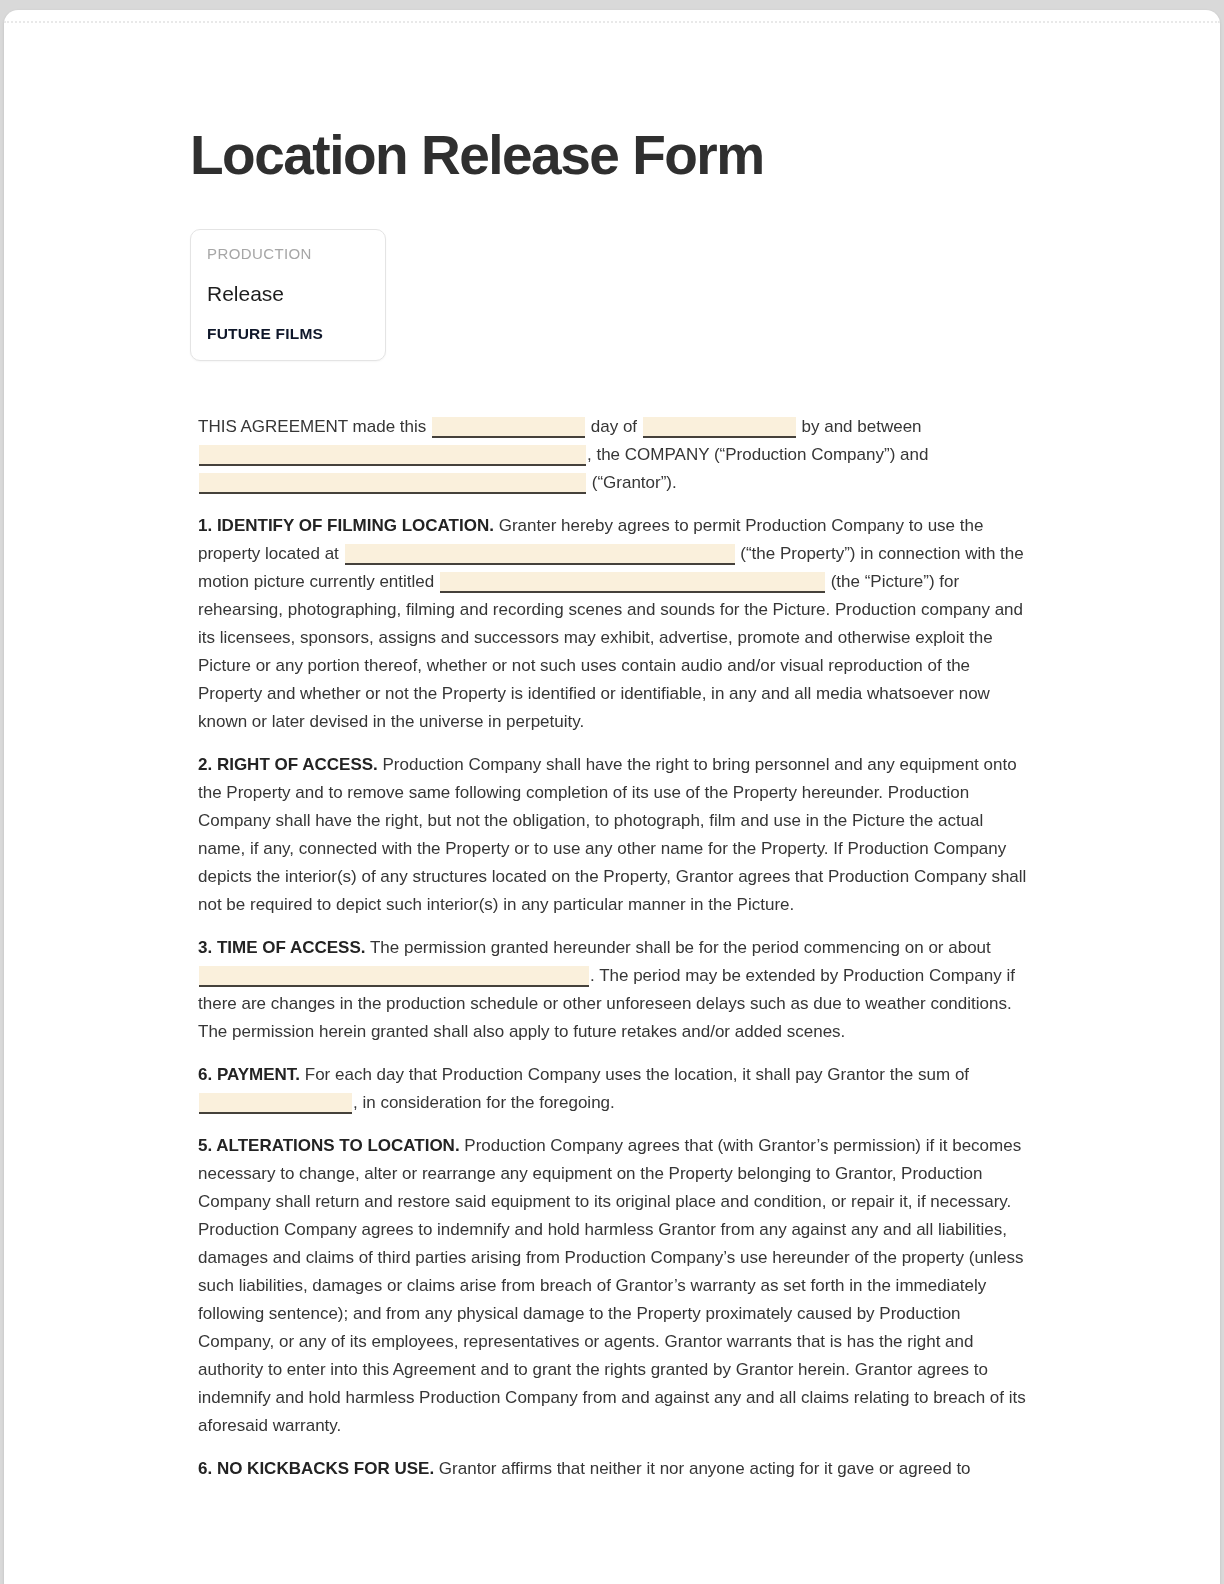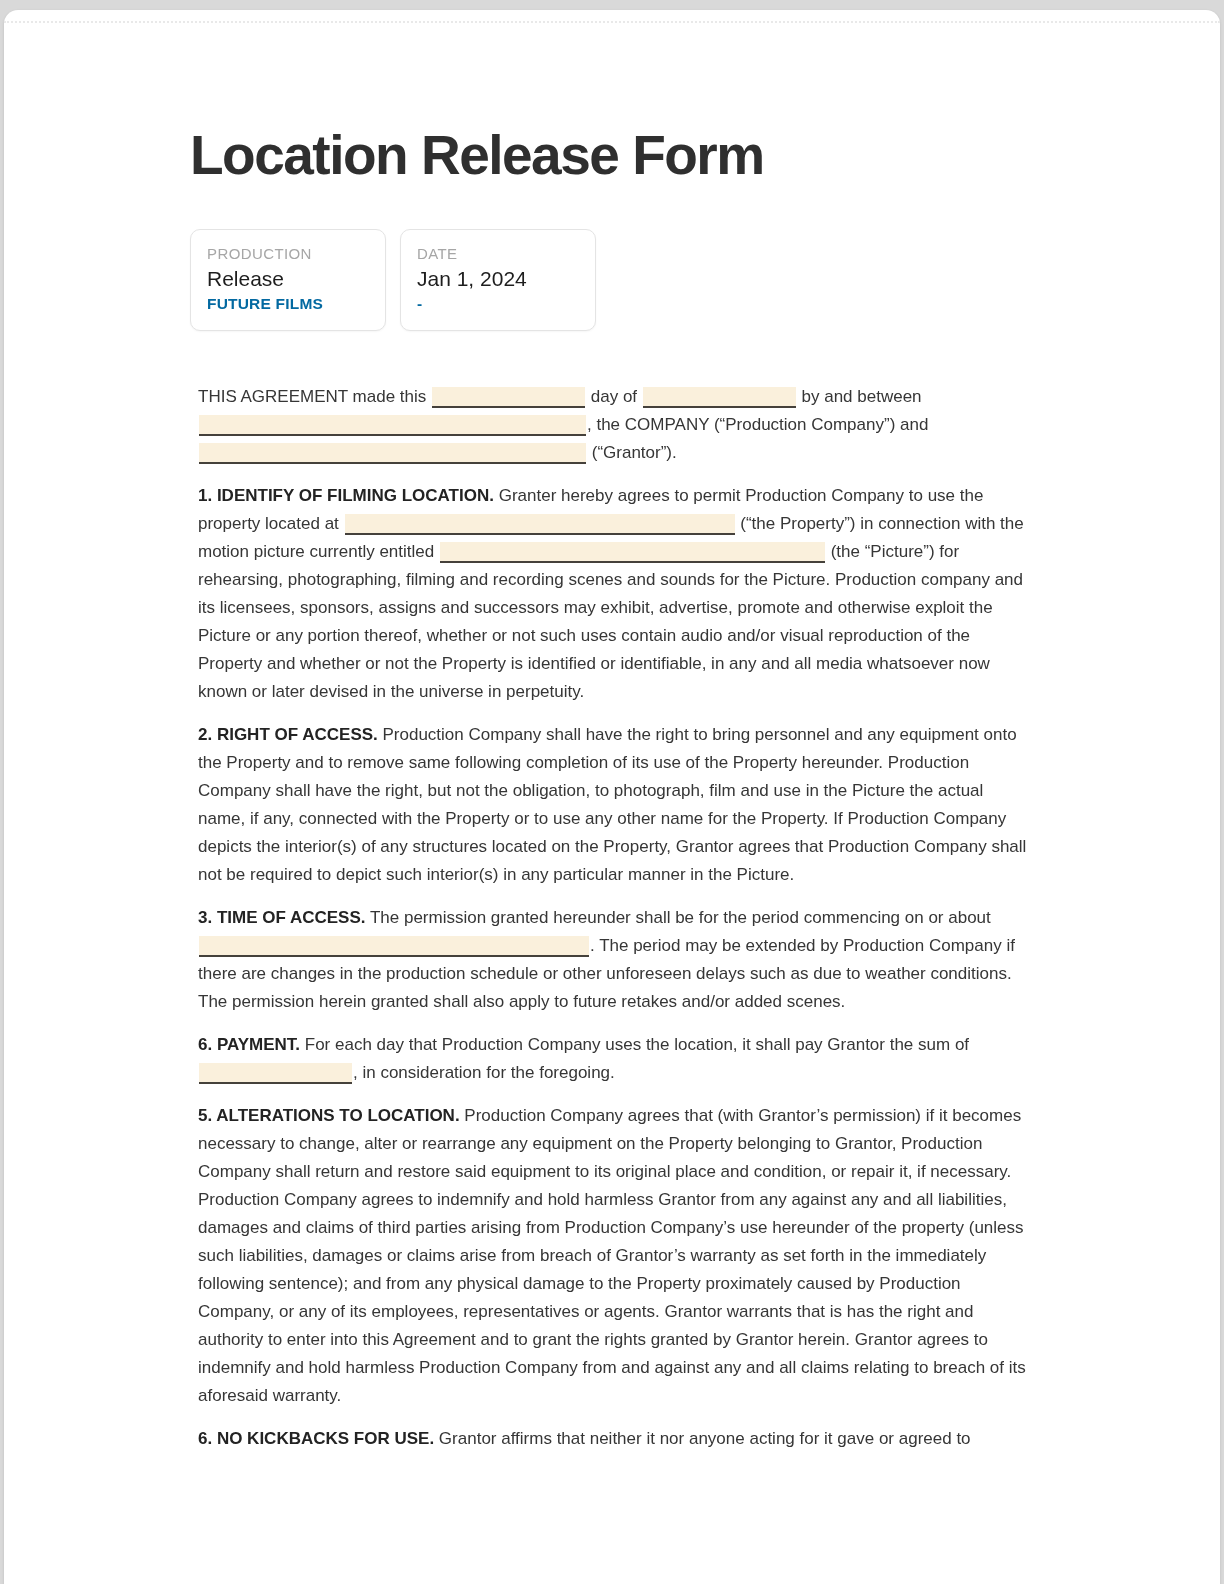--- a/index.html
+++ b/index.html
@@ -28,31 +28,31 @@
   .page-title {
     margin: 0 0 44px;
     font-size: 55px;
     line-height: 1.08;
     font-weight: bold;
     letter-spacing: -1.5px;
     color: #2f2f2f;
   }
   .meta-cards { display: flex; gap: 14px; margin: 0 0 52px; }
   .meta-card {
-    width: 196px; height: 102px;
+    width: 196px; height: 132px;
     background: #ffffff;
     border: 1px solid #e4e4e4;
     border-radius: 10px;
     padding: 15px 16px 17px;
     display: flex; flex-direction: column; justify-content: space-between;
     box-shadow: 0 1px 2px rgba(0,0,0,0.04);
   }
   .meta-card .card-label { font-size: 15px; color: #a6a6a6; letter-spacing: 0.4px; }
   .meta-card .card-value { font-size: 21px; color: #1e1e1e; }
-  .meta-card .card-sub   { font-size: 15.5px; font-weight: bold; color: #0369a1; letter-spacing: 0.2px; }
+  .meta-card .card-sub   { font-size: 15.5px; font-weight: bold; color: #0f172a; letter-spacing: 0.2px; }
   .doc-body { width: 850px; font-size: 17px; line-height: 28px; color: #363636; }
   .doc-body p { margin: 0 8px 15px; }
   .doc-body strong { color: #232323; }
   .blank-field {
     display: inline-block;
     height: 21px;
     border-bottom: 2px solid #45413b;
     vertical-align: -5.5px;
     margin: 0 1px;
   }
@@ -65,25 +65,20 @@
   <div class="content">
 
     <h1 class="page-title">Location Release Form</h1>
 
     <div class="meta-cards">
       <div class="meta-card">
         <div class="card-label">PRODUCTION</div>
         <div class="card-value">Release</div>
         <div class="card-sub">FUTURE FILMS</div>
       </div>
-      <div class="meta-card">
-        <div class="card-label">DATE</div>
-        <div class="card-value">Jan 1, 2024</div>
-        <div class="card-sub">-</div>
-      </div>
     </div>
 
     <div class="doc-body">
         <p>THIS AGREEMENT made this <span class="blank-field" style="width: 153px; background: rgb(250, 240, 220); border-bottom-color: rgb(69, 65, 59);"></span> day of <span class="blank-field" style="width: 153px; background: rgb(250, 240, 220); border-bottom-color: rgb(69, 65, 59);"></span> by and between <span class="blank-field" style="width: 387px; background: rgb(250, 240, 220); border-bottom-color: rgb(69, 65, 59);"></span>, the COMPANY (“Production Company”) and <span class="blank-field" style="width: 387px; background: rgb(250, 240, 220); border-bottom-color: rgb(69, 65, 59);"></span> (“Grantor”).</p>
         <p><strong>1. IDENTIFY OF FILMING LOCATION.</strong> Granter hereby agrees to permit Production Company to use the property located at <span class="blank-field" style="width: 390px; background: rgb(250, 240, 220); border-bottom-color: rgb(69, 65, 59);"></span> (“the Property”) in connection with the motion picture currently entitled <span class="blank-field" style="width: 385px; background: rgb(250, 240, 220); border-bottom-color: rgb(69, 65, 59);"></span> (the “Picture”) for rehearsing, photographing, filming and recording scenes and sounds for the Picture. Production company and its licensees, sponsors, assigns and successors may exhibit, advertise, promote and otherwise exploit the Picture or any portion thereof, whether or not such uses contain audio and/or visual reproduction of the Property and whether or not the Property is identified or identifiable, in any and all media whatsoever now known or later devised in the universe in perpetuity.</p>
         <p><strong>2. RIGHT OF ACCESS.</strong> Production Company shall have the right to bring personnel and any equipment onto the Property and to remove same following completion of its use of the Property hereunder. Production Company shall have the right, but not the obligation, to photograph, film and use in the Picture the actual name, if any, connected with the Property or to use any other name for the Property. If Production Company depicts the interior(s) of any structures located on the Property, Grantor agrees that Production Company shall not be required to depict such interior(s) in any particular manner in the Picture.</p>
         <p><strong>3. TIME OF ACCESS.</strong> The permission granted hereunder shall be for the period commencing on or about <span class="blank-field" style="width: 390px; background: rgb(250, 240, 220); border-bottom-color: rgb(69, 65, 59);"></span>. The period may be extended by Production Company if there are changes in the production schedule or other unforeseen delays such as due to weather conditions. The permission herein granted shall also apply to future retakes and/or added scenes.</p>
         <p><strong>6. PAYMENT.</strong> For each day that Production Company uses the location, it shall pay Grantor the sum of <span class="blank-field" style="width: 153px; background: rgb(250, 240, 220); border-bottom-color: rgb(69, 65, 59);"></span>, in consideration for the foregoing.</p>
         <p><strong>5. ALTERATIONS TO LOCATION.</strong> Production Company agrees that (with Grantor’s permission) if it becomes necessary to change, alter or rearrange any equipment on the Property belonging to Grantor, Production Company shall return and restore said equipment to its original place and condition, or repair it, if necessary. Production Company agrees to indemnify and hold harmless Grantor from any against any and all liabilities, damages and claims of third parties arising from Production Company’s use hereunder of the property (unless such liabilities, damages or claims arise from breach of Grantor’s warranty as set forth in the immediately following sentence); and from any physical damage to the Property proximately caused by Production Company, or any of its employees, representatives or agents. Grantor warrants that is has the right and authority to enter into this Agreement and to grant the rights granted by Grantor herein. Grantor agrees to indemnify and hold harmless Production Company from and against any and all claims relating to breach of its aforesaid warranty.</p>
         <p><strong>6. NO KICKBACKS FOR USE.</strong> Grantor affirms that neither it nor anyone acting for it gave or agreed to</p>

